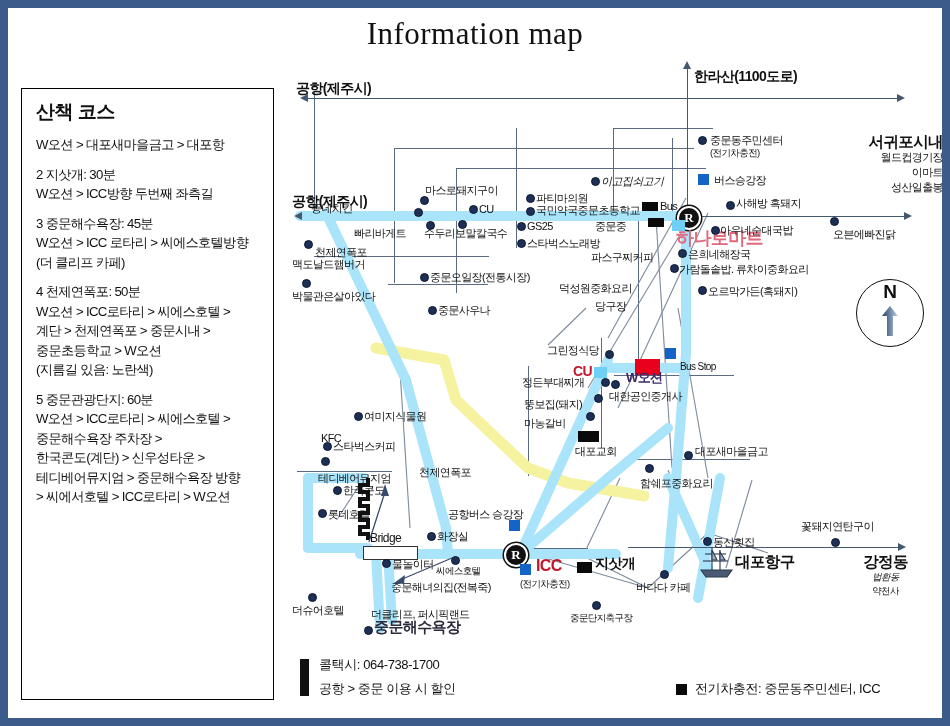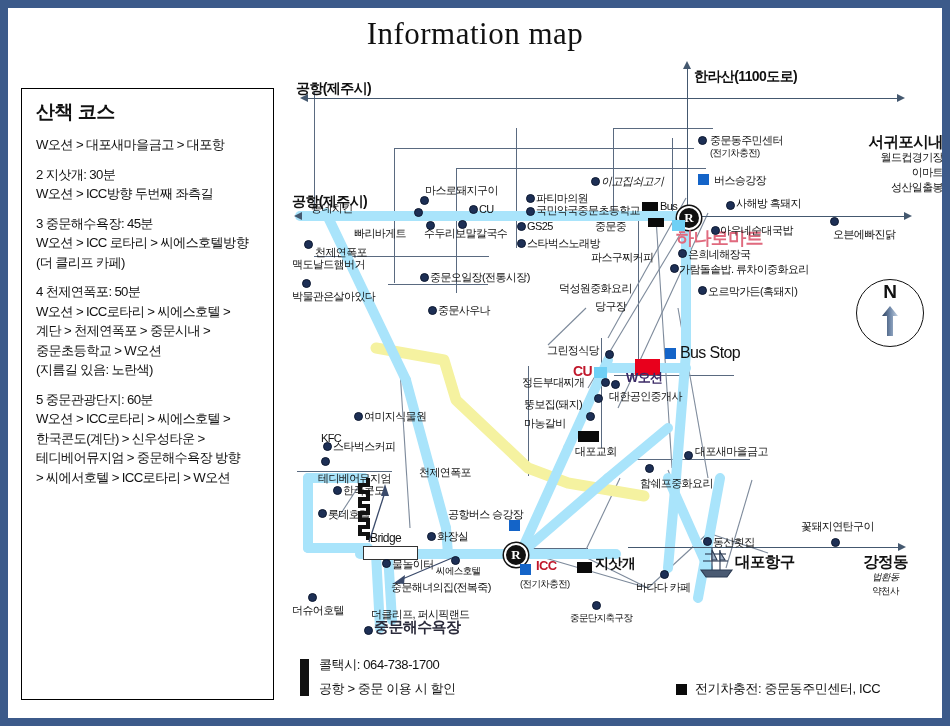--- a/index.html
+++ b/index.html
@@ -105,20 +105,21 @@
     <div class="course">
       <div class="ln">4 천제연폭포: 50분</div>
       <div class="ln">W오션 &gt; ICC로타리 &gt; 씨에스호텔 &gt;</div>
       <div class="ln">계단 &gt; 천제연폭포 &gt; 중문시내 &gt;</div>
       <div class="ln">중문초등학교 &gt; W오션</div>
       <div class="ln">(지름길 있음: 노란색)</div>
     </div>
     <div class="course">
       <div class="ln">5  중문관광단지:  60분</div>
       <div class="ln">W오션 &gt; ICC로타리 &gt; 씨에스호텔 &gt;</div>
+      <div class="ln">중문해수욕장 주차장 &gt;</div>
       <div class="ln">한국콘도(계단) &gt; 신우성타운 &gt;</div>
       <div class="ln">테디베어뮤지엄 &gt; 중문해수욕장 방향</div>
       <div class="ln">&gt; 씨에서호텔 &gt; ICC로타리 &gt; W오션</div>
     </div>
   </div>
 
   <div class="thin abs" style="left:306px;top:83px;width:1.2px;height:128px;"></div>
   <div class="thin abs" style="left:386px;top:140px;width:300px;height:1.2px;"></div>
   <div class="thin abs" style="left:386px;top:140px;width:1.2px;height:135px;"></div>
   <div class="thin abs" style="left:448px;top:160px;width:250px;height:1.2px;"></div>
@@ -334,21 +335,21 @@
 
   <div class="abs lbl" style="left:587px;top:292px;">당구장</div>
 
   <div class="abs dot" style="left:597px;top:342px;"></div>
   <div class="abs lbl" style="left:539px;top:336px;">그린정식당</div>
 
   <div class="abs lblsq" style="left:586px;top:359px;"></div>
   <div class="abs lbl red" style="left:565px;top:357px;font-size:14px;">CU</div>
 
   <div class="abs blsq" style="left:657px;top:340px;"></div>
-  <div class="abs lbl" style="left:672px;top:339px;font-size:16px;">Bus Stop</div>
+  <div class="abs lbl" style="left:672px;top:353px;font-size:10px;">Bus Stop</div>
 
   <div class="abs redsq" style="left:627px;top:351px;"></div>
   <div class="abs lbl" style="left:618px;top:364px;font-size:13px;font-weight:700;color:#3b2a66;">W오션</div>
 
   <div class="abs dot" style="left:593px;top:370px;"></div>
   <div class="abs lbl" style="left:514px;top:368px;">정든부대찌개</div>
 
   <div class="abs dot" style="left:603px;top:372px;"></div>
   <div class="abs lbl" style="left:601px;top:382px;">대한공인중개사</div>
 
@@ -407,21 +408,21 @@
 
   <div class="abs lbl" style="left:383px;top:573px;">중문해녀의집(전복죽)</div>
   <svg class="abs" style="left:382px;top:546px;width:66px;height:32px;">
     <line x1="62" y1="4" x2="10" y2="26" stroke="#3a4a6a" stroke-width="1.2"></line>
     <polygon points="4,29 15,21 14,30" fill="#3a4a6a"></polygon>
   </svg>
 
   <div class="abs rbadge" style="left:496px;top:535px;">R</div>
 
   <div class="abs blsq" style="left:512px;top:556px;"></div>
-  <div class="abs lbl red" style="left:528px;top:552px;font-size:13px;">ICC</div>
+  <div class="abs lbl red" style="left:528px;top:552px;font-size:16px;">ICC</div>
   <div class="abs lbl sm" style="left:512px;top:570px;">(전기차충전)</div>
 
   <div class="abs bsq" style="left:569px;top:554px;width:15px;height:11px;"></div>
   <div class="abs lbl big" style="left:587px;top:549px;">지삿개</div>
 
   <div class="abs dot" style="left:652px;top:562px;"></div>
   <div class="abs lbl" style="left:628px;top:573px;">바다다 카페</div>
 
   <div class="abs dot" style="left:584px;top:593px;"></div>
   <div class="abs lbl sm" style="left:562px;top:604px;">중문단지축구장</div>

